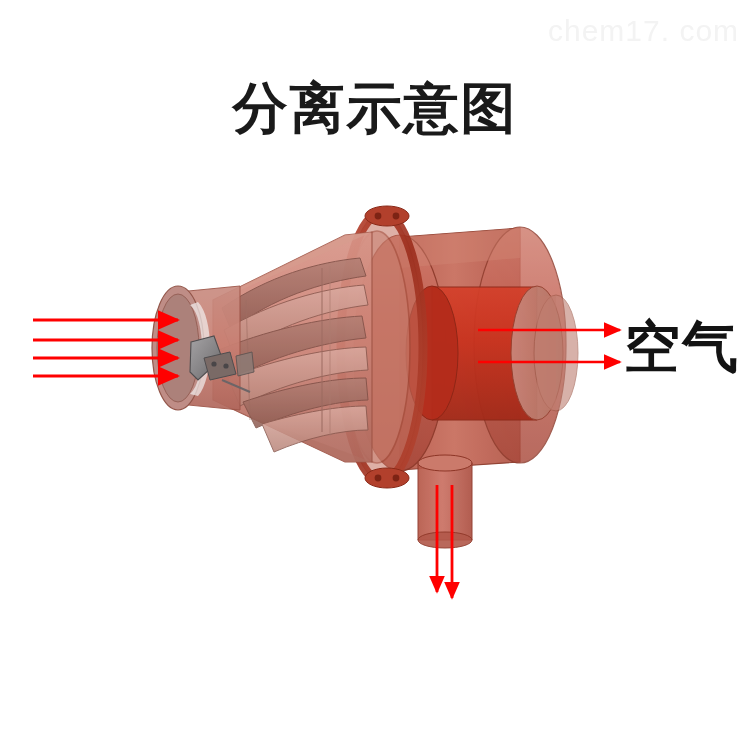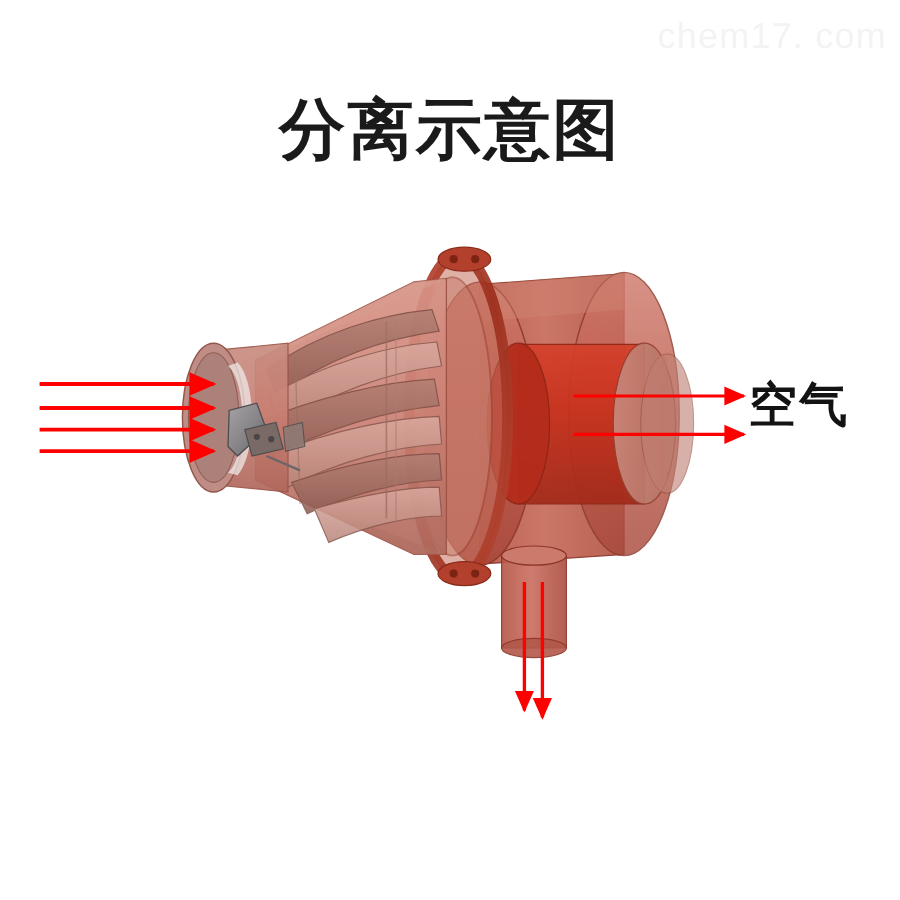--- a/index.html
+++ b/index.html
@@ -46,21 +46,21 @@
     width: 750px;
     text-align: center;
     font-size: 55px;
     font-weight: bold;
     letter-spacing: 2px;
     color: #1a1a1a;
     font-family: "DejaVu Sans", "Liberation Sans", sans-serif;
   }
   .label {
     position: absolute;
-    font-size: 40px;
+    font-size: 56px;
     font-weight: bold;
     letter-spacing: 2px;
     color: #131313;
     font-family: "DejaVu Sans", "Liberation Sans", sans-serif;
     white-space: nowrap;
   }
   .label-air {
     left: 624px;
     top: 310px;
   }

